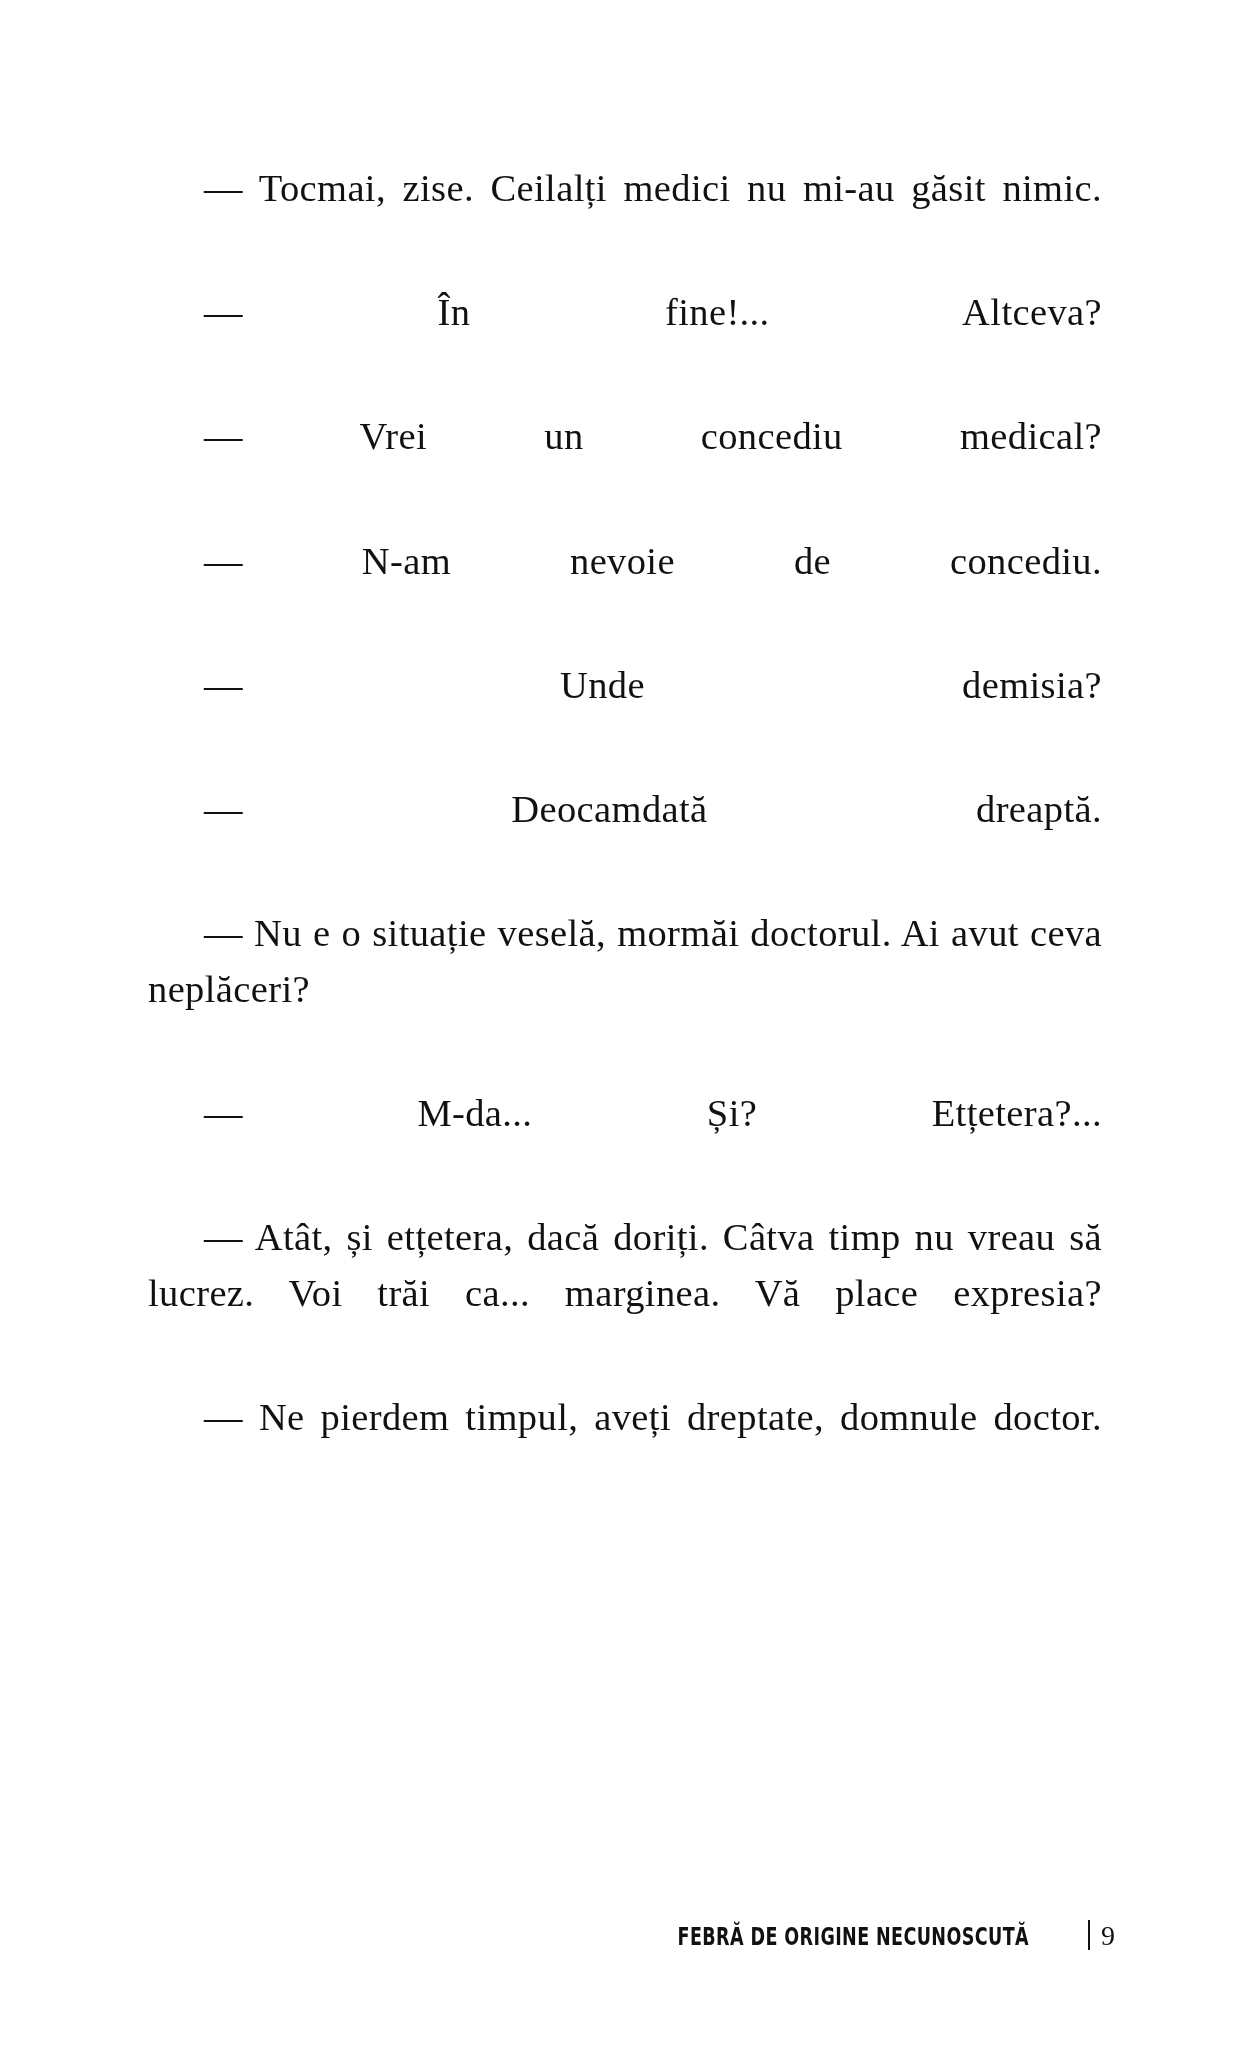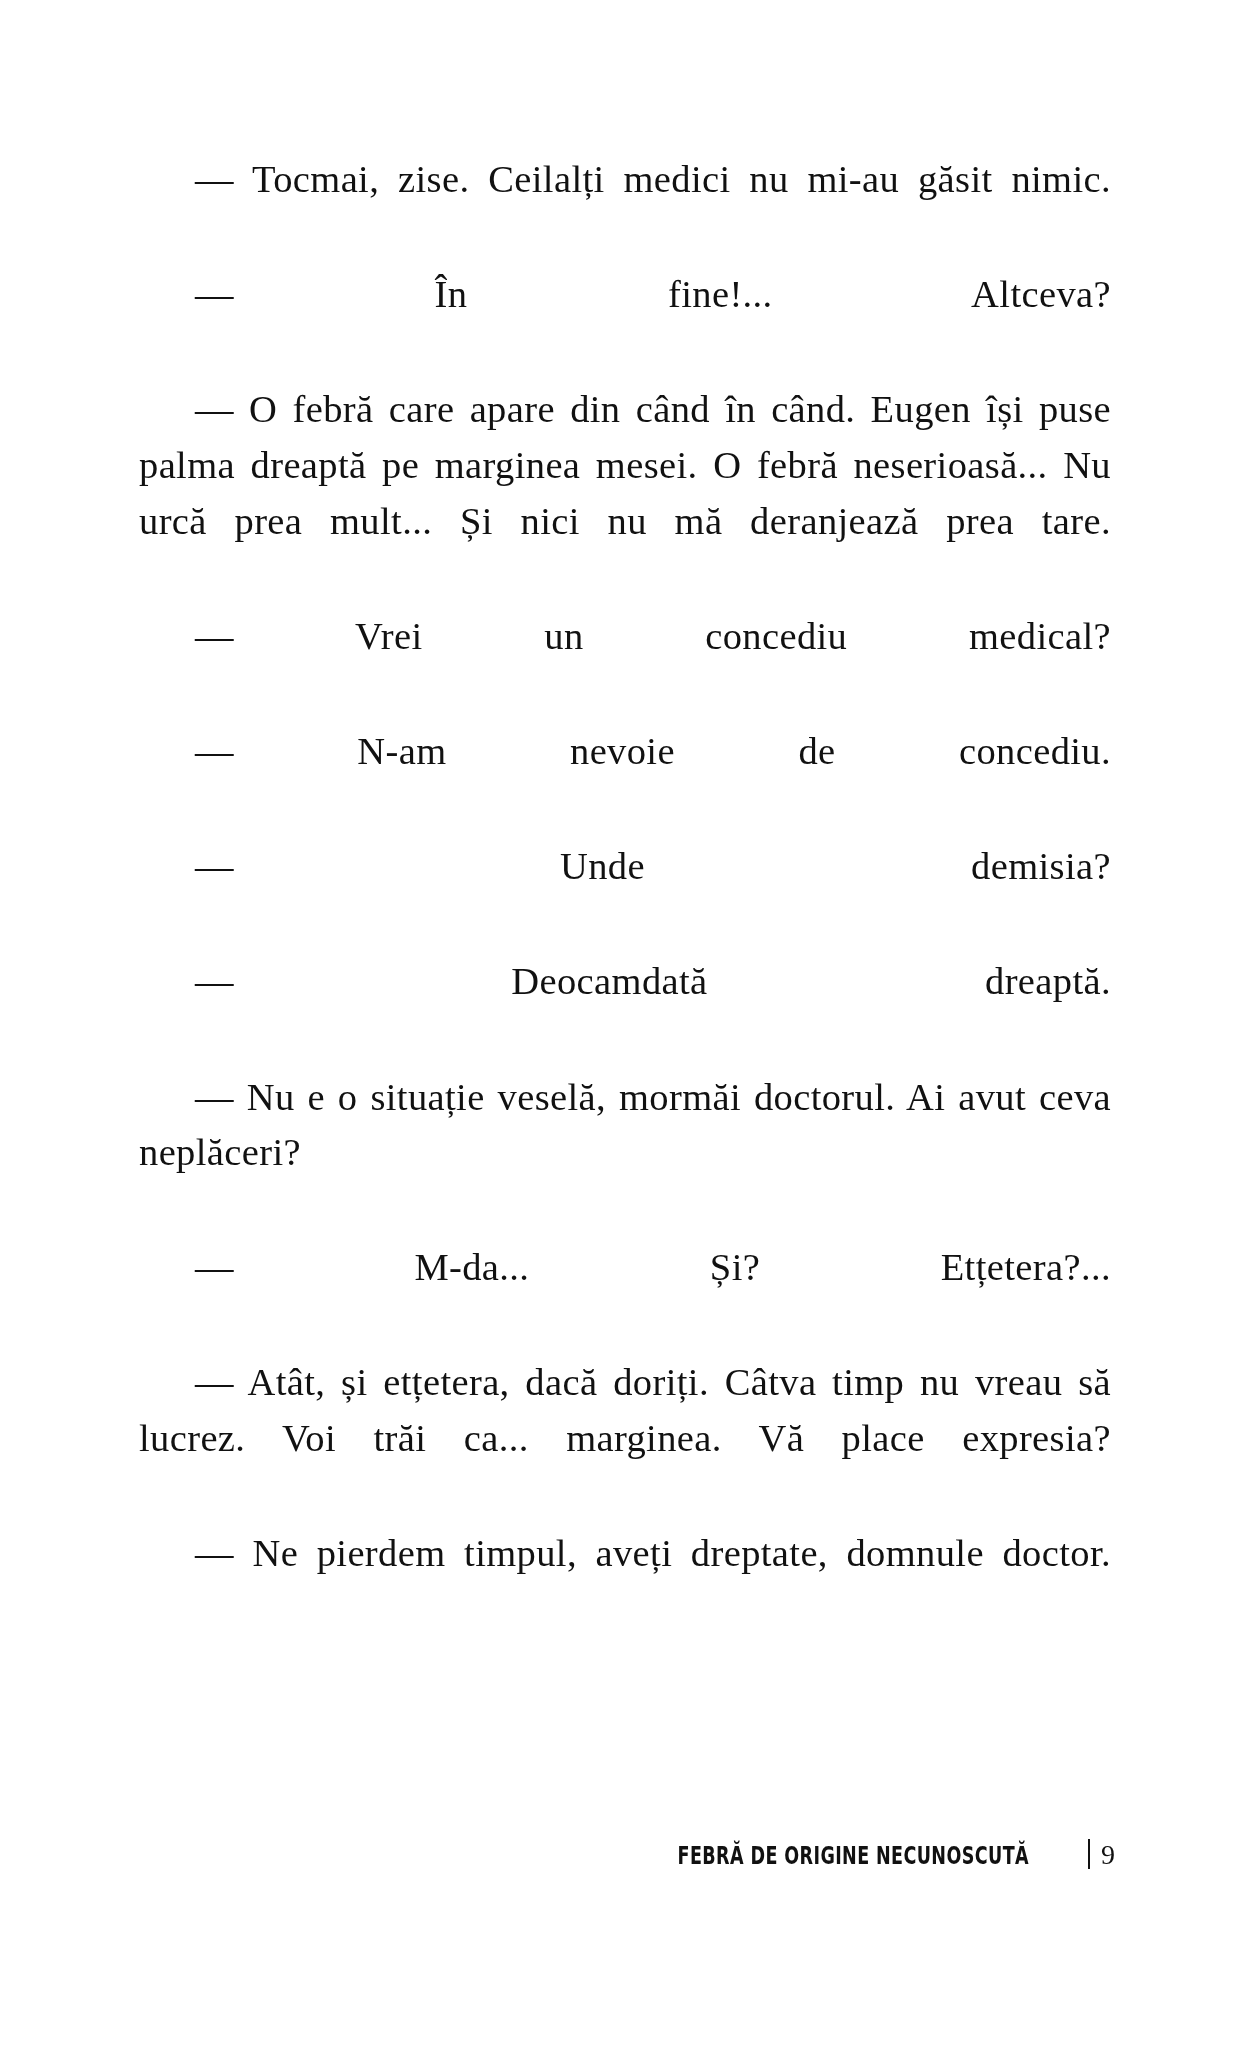--- a/index.html
+++ b/index.html
@@ -23,21 +23,21 @@
   }
 
   .text-block {
     position: absolute;
     left: 135px;
     top: 148px;
     width: 980px;
   }
 
   .para {
-    margin: 4px;
+    margin: 13px;
     text-align: justify;
     text-justify: inter-word;
     font-size: 38.5px;
     line-height: 55.6px;
     letter-spacing: 0.01em;
     word-spacing: 0.01em;
     -webkit-hyphens: none;
     hyphens: none;
   }
 
@@ -50,21 +50,21 @@
   .para:after {
     content: "";
     display: inline-block;
     width: 100%;
   }
 
   .footer {
     position: absolute;
     left: 135px;
     right: 135px;
-    top: 1834px;
+    top: 1915px;
     display: flex;
     justify-content: flex-end;
     align-items: baseline;
   }
 
   .footer-title {
     font-family: "DejaVu Sans Condensed", "Liberation Sans Narrow", "Liberation Sans", sans-serif;
     font-weight: 700;
     font-size: 25px;
     letter-spacing: 0.5px;
@@ -93,21 +93,20 @@
   }
 </style>
 </head>
 <body>
 
 <div class="page">
 
   <div class="text-block">
       <p class="para indented">— Tocmai, zise. Ceilalți medici nu mi-au găsit nimic.</p>
       <p class="para indented">— În fine!... Altceva?</p>
-      <p class="para indented">— O febră care apare din când în când. Eugen își puse palma dreaptă pe marginea mesei. O febră neserioasă... Nu urcă prea mult... Și nici nu mă deranjează prea tare.</p>
       <p class="para indented">— Vrei un concediu medical?</p>
       <p class="para indented">— N-am nevoie de concediu.</p>
       <p class="para indented">— Unde demisia?</p>
       <p class="para indented">— Deocamdată dreaptă.</p>
       <p class="para indented">— Nu e o situație veselă, mormăi doctorul. Ai avut ceva neplăceri?</p>
       <p class="para indented">— M-da... Și? Etțetera?...</p>
       <p class="para indented">— Atât, și etțetera, dacă doriți. Câtva timp nu vreau să lucrez. Voi trăi ca... marginea. Vă place expresia?</p>
       <p class="para indented">— Ne pierdem timpul, aveți dreptate, domnule doctor.</p>
     </div>
 

